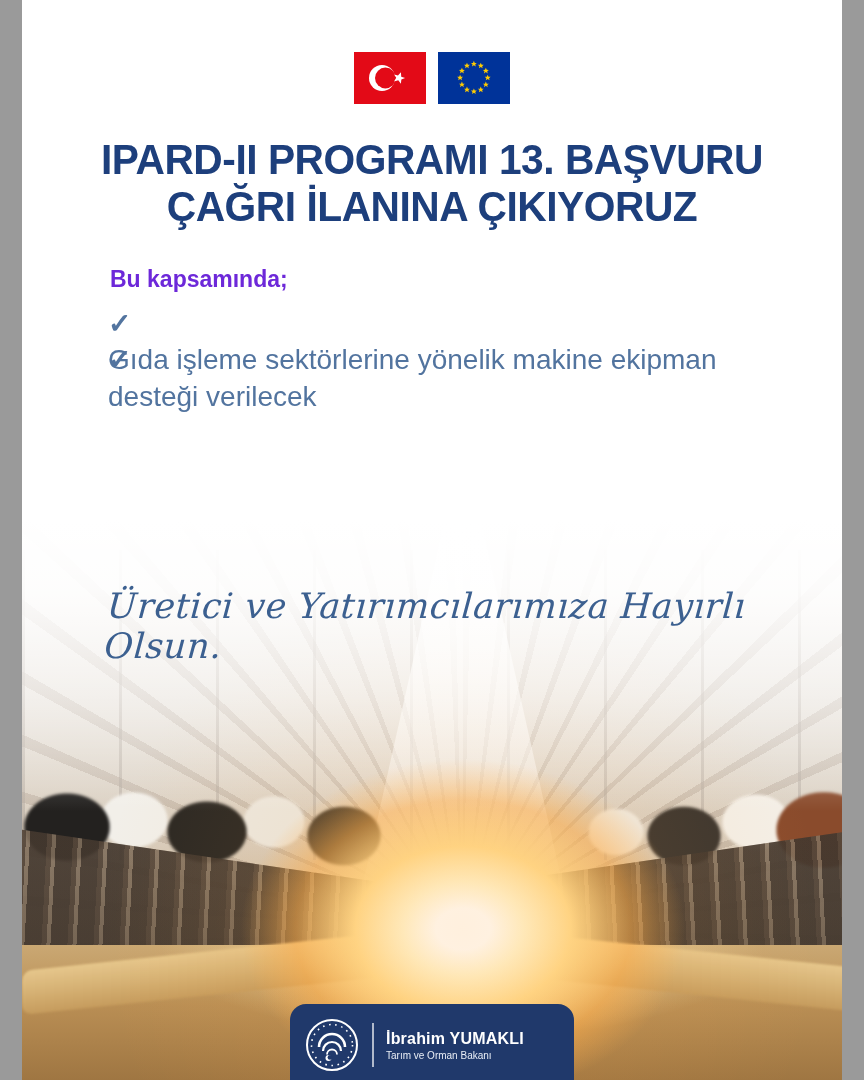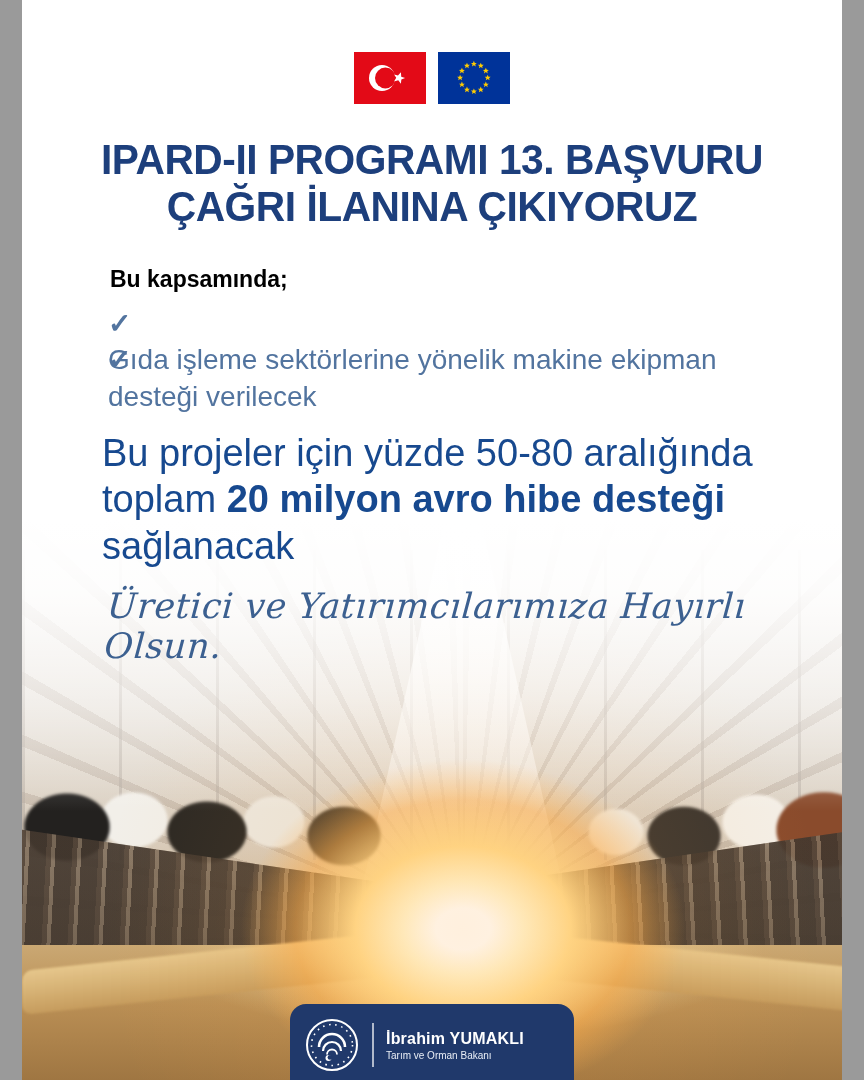--- a/index.html
+++ b/index.html
@@ -142,35 +142,32 @@
         <use href="#estar" transform="translate(21,26)"></use>
         <use href="#estar" transform="translate(23.0,18.5)"></use>
         <use href="#estar" transform="translate(28.5,13.0)"></use>
       </g>
     </svg>
   </div>
 
   <h1 class="title" style="color:#1d3f7c">IPARD-II PROGRAMI 13. BAŞVURU
 ÇAĞRI İLANINA ÇIKIYORUZ</h1>
 
-  <div class="intro" style="color:#000000">Bu kapsamında;</div>
+  <div class="intro" style="color:#6d28d9">Bu kapsamında;</div>
 
   <ul class="checklist" style="color:#52749f">
     <li>
       <span class="check">✓</span>
     </li>
     <li>
       <span class="check">✓</span>
       <span>Gıda işleme sektörlerine yönelik makine ekipman desteği verilecek</span>
     </li>
   </ul>
 
-  <p class="highlight" style="color:#17498f">
-    <span>Bu projeler için yüzde 50-80 aralığında toplam </span><strong>20 milyon avro hibe desteği</strong><span> sağlanacak</span>
-  </p>
 
   <div class="slogan" style="color:#3c6090">Üretici ve Yatırımcılarımıza Hayırlı Olsun.</div>
 
   <div class="footer-pill" style="background:#20396b">
     <svg width="56" height="56" viewBox="0 0 56 56">
       <g fill="none" stroke="#ffffff">
         <circle cx="28" cy="28" r="25" stroke-width="2"></circle>
         <circle cx="28" cy="28" r="20.5" stroke-width="1.6" stroke-dasharray="1.6 4.6"></circle>
         <g transform="translate(28,27)">
           <path d="M -13 3 A 13 13 0 0 1 13 3" stroke-width="2.6"></path>

